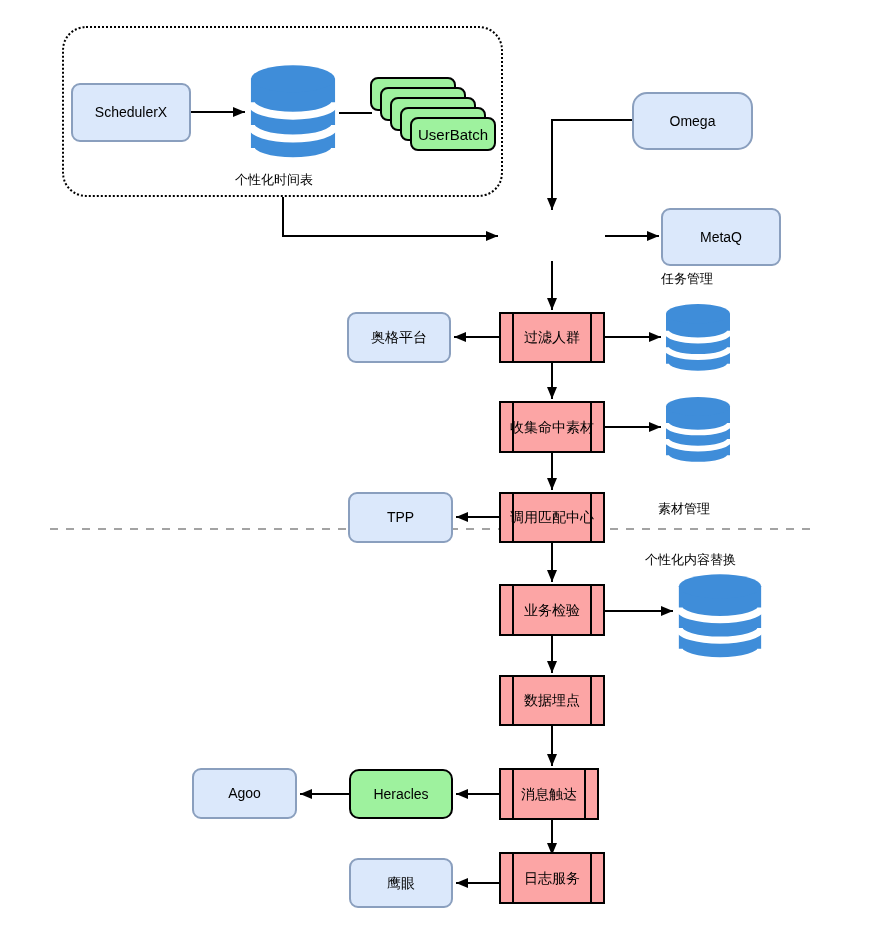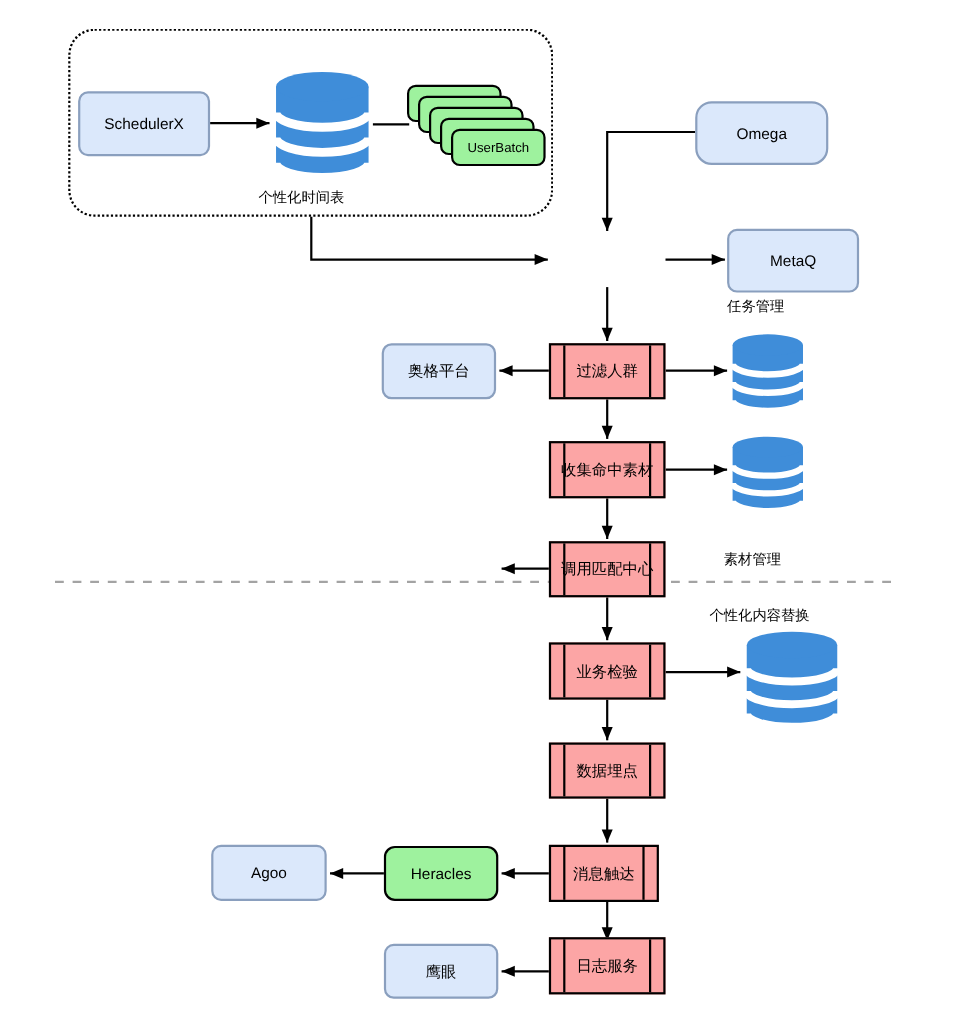--- a/index.html
+++ b/index.html
@@ -25,21 +25,21 @@
   
   .caption{position:absolute;font-size:13px;}
 
   
   .dbwrap{position:absolute;}
   .dbwrap svg{display:block;}
 
   
   .stack{position:absolute;left:370px;top:77px;width:126px;height:74px;}
   .card{position:absolute;width:86px;height:34px;background:#9ef29e;border:2px solid #000;
-    border-radius:8px;box-sizing:border-box;display:flex;align-items:center;justify-content:center;font-size:12px;}
+    border-radius:8px;box-sizing:border-box;display:flex;align-items:center;justify-content:center;font-size:15px;}
 </style>
 </head>
 <body>
 
 <div id="canvas">
 
   <div id="group-frame"></div>
 
   <svg id="wires" width="890" height="935" viewBox="0 0 890 935">
     <defs>
@@ -134,20 +134,23 @@
   <div class="dbwrap" style="left:663px;top:396px;">
     <svg width="70" height="72" viewBox="0 0 70 76" preserveAspectRatio="none">
       <path d="M3 11 V63 a32 10 0 0 0 64 0 V11" fill="#3f8dd9"></path>
       <ellipse cx="35" cy="11" rx="32" ry="10" fill="#3f8dd9"></ellipse>
       <path d="M3 28.5 a32 10 0 0 0 64 0" stroke="#fff" stroke-width="6" fill="none"></path>
       <path d="M3 45.5 a32 10 0 0 0 64 0" stroke="#fff" stroke-width="6" fill="none"></path>
       <path d="M3 62.5 a32 10 0 0 0 64 0" stroke="#fff" stroke-width="6" fill="none"></path>
     </svg>
   </div>
 
+  <div class="node blue" style="left:348px;top:492px;width:105px;height:51px;">
+    <span>TPP</span>
+  </div>
 
   <div class="node process" style="left:499px;top:492px;width:106px;height:51px;">
     <span>调用匹配中心</span>
   </div>
 
   <div class="caption" style="left:658px;top:500px;width:120px;">素材管理</div>
 
   <div class="caption" style="left:645px;top:551px;width:150px;">个性化内容替换</div>
 
   <div class="node process" style="left:499px;top:584px;width:106px;height:52px;">

